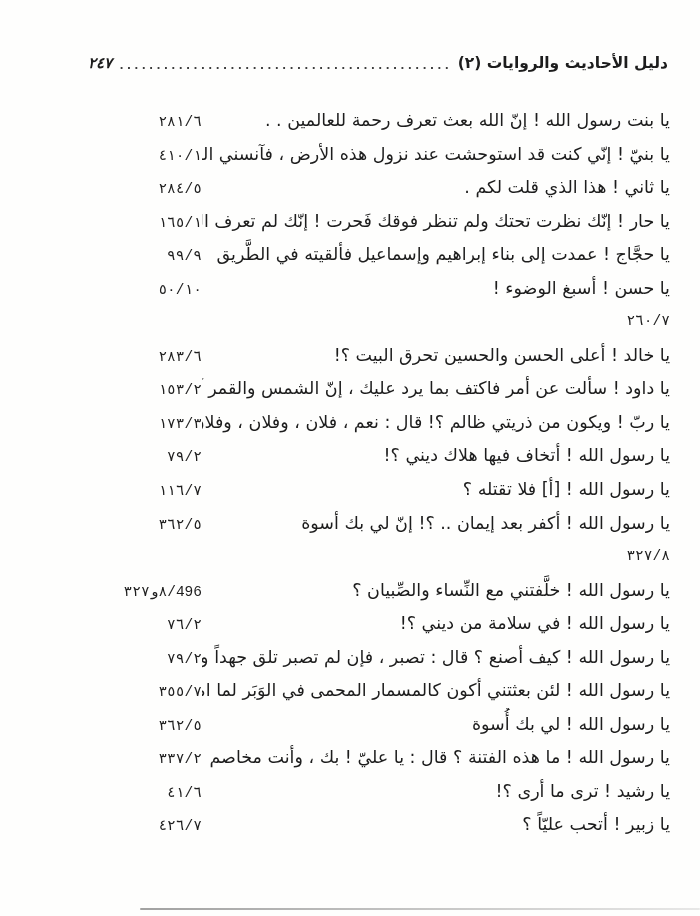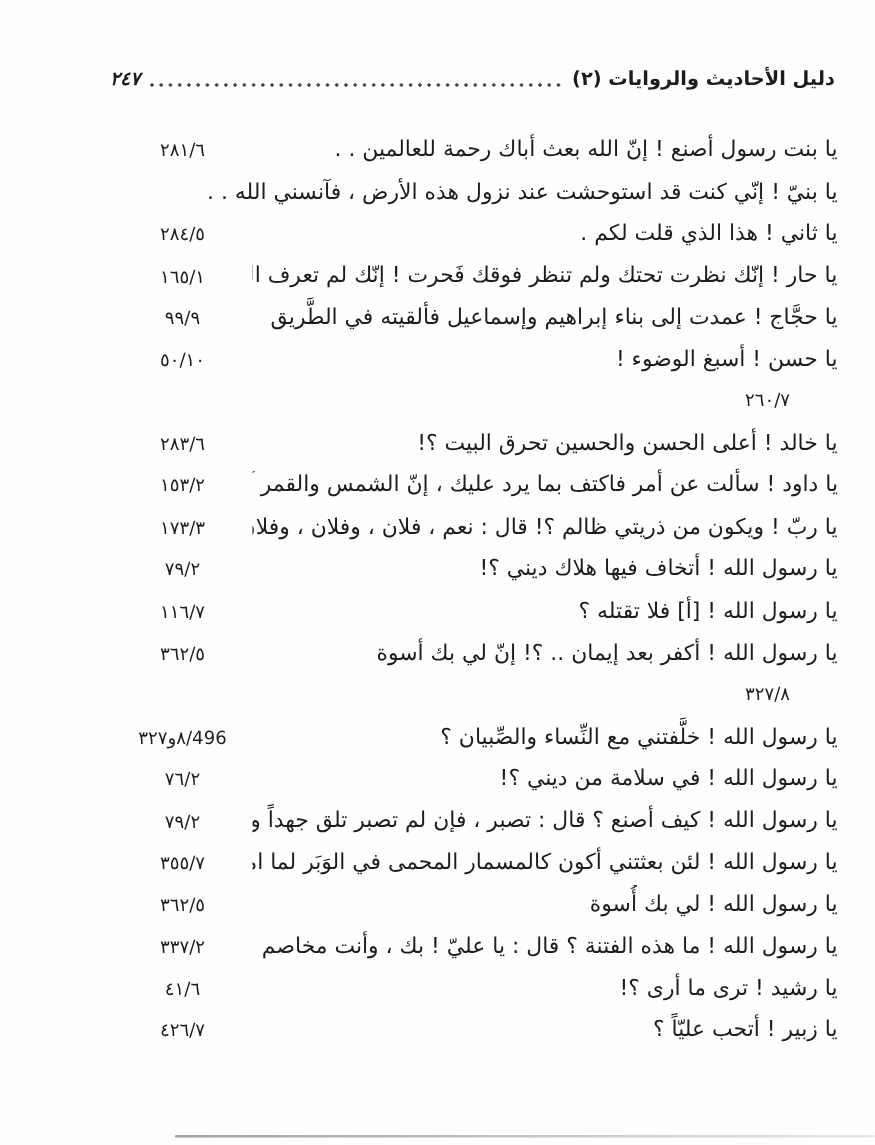--- a/index.html
+++ b/index.html
@@ -31,50 +31,52 @@
   
   .list { position:absolute; top:104px; right:30px; left:90px; }
   .row { display:flex; align-items:baseline; height:33.55px; }
   .etext {
     flex:1 1 auto; min-width:0;
     font-size:17.5px; line-height:33.55px;
     white-space:nowrap; overflow:hidden;
   }
   .eref {
     flex:0 0 112px; width:112px;
-    text-align:center;
+    text-align:right;
     font-size:14.5px; line-height:33.55px;
     white-space:nowrap;
     letter-spacing:.3px;
+    font-family:Liberation Mono, monospace;
   }
   
   .scan-edge {
     position:absolute; top:908px; left:140px; right:0; height:2px;
     background:linear-gradient(to right, rgba(70,70,70,.5), rgba(130,130,130,.18));
     border-radius:1px;
   }
 </style>
 </head>
 <body>
 
 <div class="page">
   <div class="header">
     <span class="title">دليل الأحاديث والروايات (٢)</span>
     <span class="leader"></span>
     <span class="pagenum">٢٤٧</span>
   </div>
 
   <div class="list">
   <div class="row">
-    <span class="etext">يا بنت رسول أصنع ! إنّ الله بعث أباك رحمة للعالمين . .</span>
+    <span class="etext">يا بنت رسول الله ! إنّ الله بعث تعرف رحمة للعالمين . .</span>
     <span class="eref">٢٨١/٦</span>
   </div>
 
   <div class="row">
     <span class="etext">يا بنيّ ! إنّي كنت قد استوحشت عند نزول هذه الأرض ، فآنسني الله . .</span>
+    <span class="eref">٤١٠/١</span>
   </div>
 
   <div class="row">
     <span class="etext">يا ثاني ! هذا الذي قلت لكم .</span>
     <span class="eref">٢٨٤/٥</span>
   </div>
 
   <div class="row">
     <span class="etext">يا حار ! إنّك نظرت تحتك ولم تنظر فوقك فَحرت ! إنّك لم تعرف الحقّ</span>
     <span class="eref">١٦٥/١</span>

